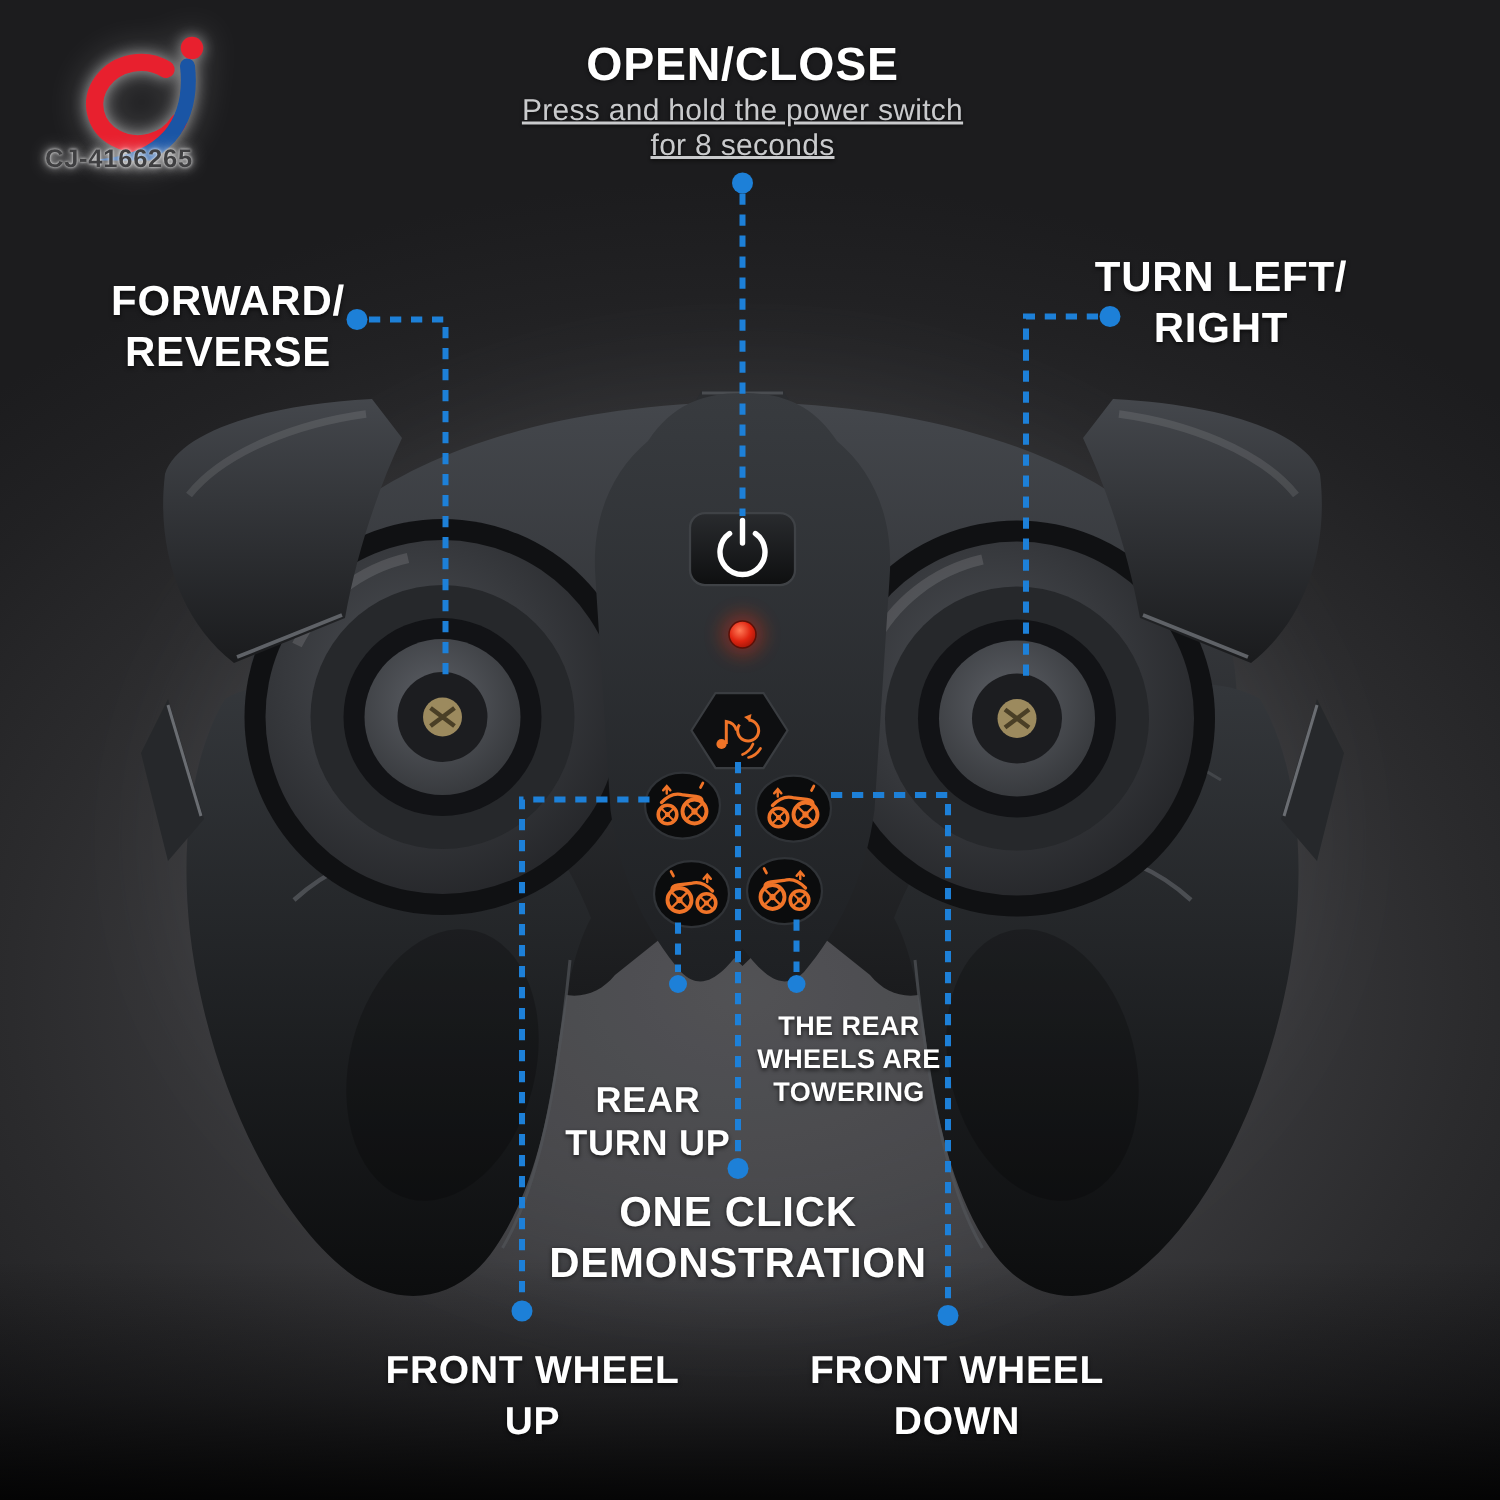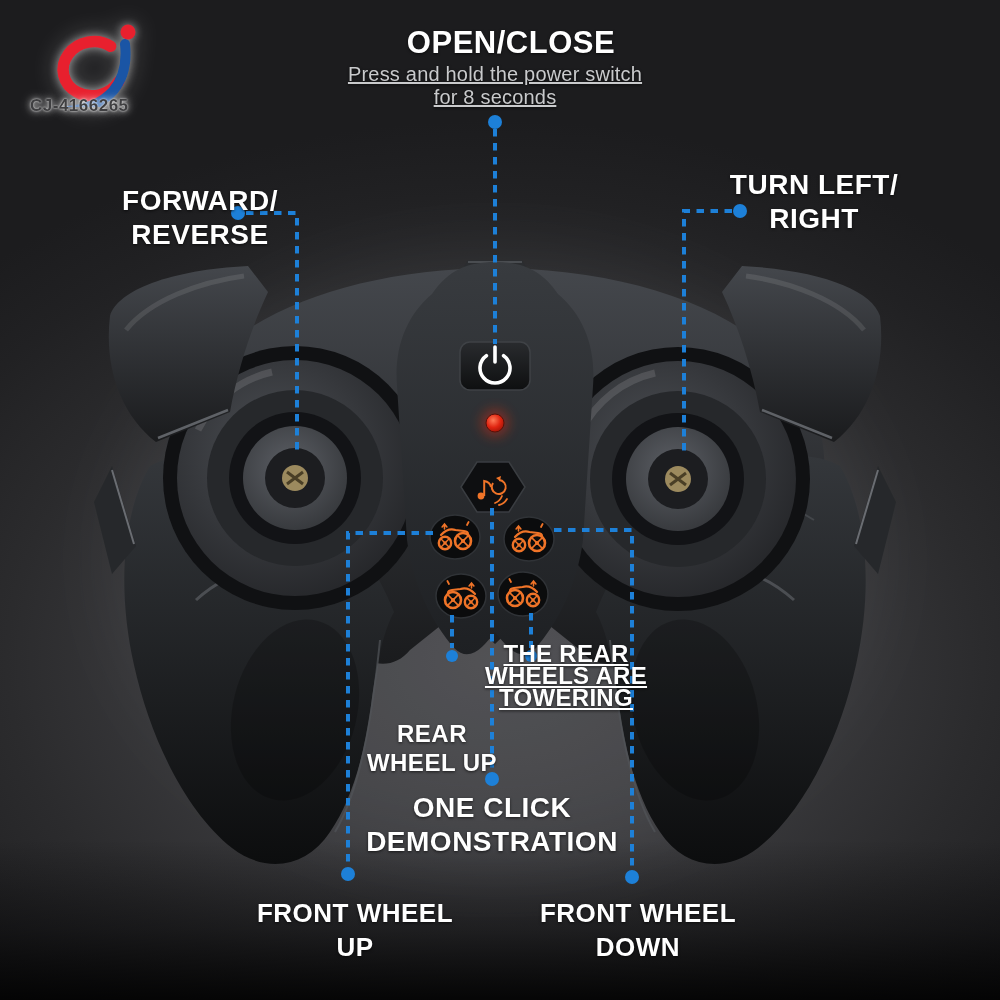--- a/index.html
+++ b/index.html
@@ -6,26 +6,26 @@
   body{width:1000px;height:1000px;overflow:hidden;font-family:"Liberation Sans",sans-serif;}
   #stage{position:relative;width:1000px;height:1000px;
     background:
       linear-gradient(to bottom, rgba(4,4,5,0) 84%, rgba(3,3,4,0.45) 93%, rgba(0,0,0,0.88) 100%),
       radial-gradient(ellipse 74% 54% at 49.5% 66%, #4b4b4e 0%, #3d3d40 36%, #2b2b2d 66%, #212123 86%, #1c1c1e 100%);
   }
   svg{position:absolute;left:0;top:0;}
   .lbl{position:absolute;transform:translateX(-50%);text-align:center;color:#ffffff;
        font-weight:bold;letter-spacing:.5px;text-shadow:0 1px 3px rgba(0,0,0,.65);white-space:nowrap;}
   .lbl span{display:block;}
-  #lbl-open-close{left:495px;top:25px;font-size:31px;margin-left:16px;}
+  #lbl-open-close{left:495px;top:25px;font-size:31px;}
   #lbl-open-close-desc{left:495px;top:63px;font-size:20px;font-weight:normal;color:#c9cacc;letter-spacing:.2px;line-height:23px;text-decoration:underline;}
-  #lbl-forward{left:152px;top:184px;font-size:28px;line-height:34px;margin-left:48px;}
+  #lbl-forward{left:152px;top:184px;font-size:28px;line-height:34px;}
   #lbl-turn{left:814px;top:168px;font-size:28px;line-height:34px;}
   #lbl-rear-up{left:432px;top:675px;font-size:24px;line-height:29px;margin-top:44px;}
-  #lbl-towering{left:566px;top:643px;font-size:24px;line-height:22px;letter-spacing:.3px;text-decoration:underline;}
+  #lbl-towering{left:566px;top:673px;font-size:18px;line-height:22px;letter-spacing:.3px;}
   #lbl-demo{left:492px;top:791px;font-size:28px;line-height:34px;}
   #lbl-front-up{left:355px;top:896px;font-size:26px;line-height:34px;}
   #lbl-front-down{left:638px;top:896px;font-size:26px;line-height:34px;}
   #logo{position:absolute;left:26px;top:12px;width:150px;height:125px;}
   #logo svg{filter:drop-shadow(0 0 5px rgba(255,255,255,.55)) drop-shadow(0 0 12px rgba(255,255,255,.25));}
   #logo-code{position:absolute;left:30px;top:96px;font-size:17px;font-weight:bold;color:#3f3f41;
      text-shadow:0 0 2px rgba(255,255,255,.95),0 0 6px rgba(255,255,255,.8),0 0 12px rgba(255,255,255,.5);
      letter-spacing:.5px;}
 </style>
 </head>
@@ -247,21 +247,21 @@
     <span>REVERSE</span>
   </div>
 
   <div class="lbl" id="lbl-turn">
     <span>TURN LEFT/</span>
     <span>RIGHT</span>
   </div>
 
   <div class="lbl" id="lbl-rear-up">
     <span>REAR</span>
-    <span>WHEEL UP</span>
+    <span>TURN UP</span>
   </div>
 
   <div class="lbl" id="lbl-towering">
     <span>THE REAR</span>
     <span>WHEELS ARE</span>
     <span>TOWERING</span>
   </div>
 
   <div class="lbl" id="lbl-demo">
     <span>ONE CLICK</span>

